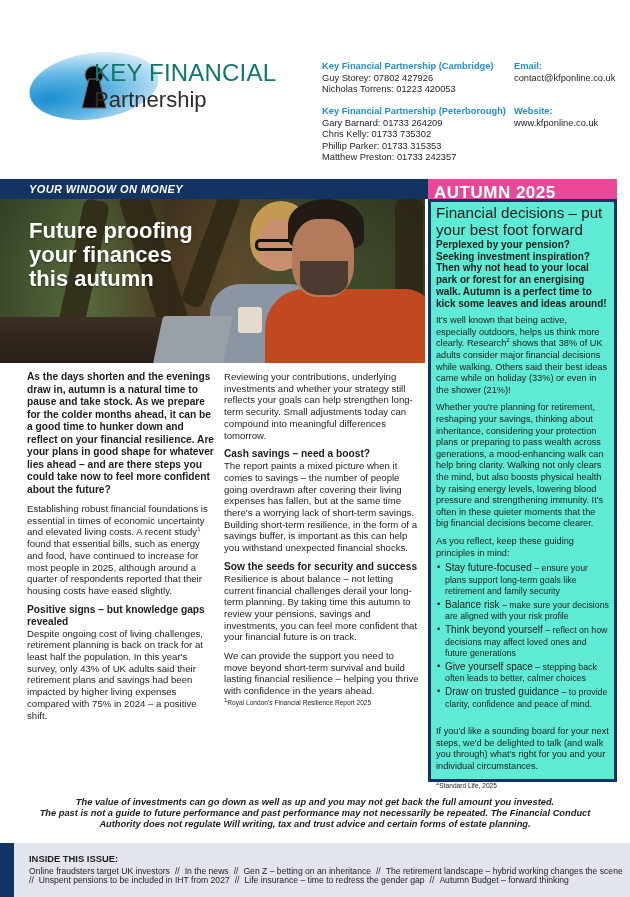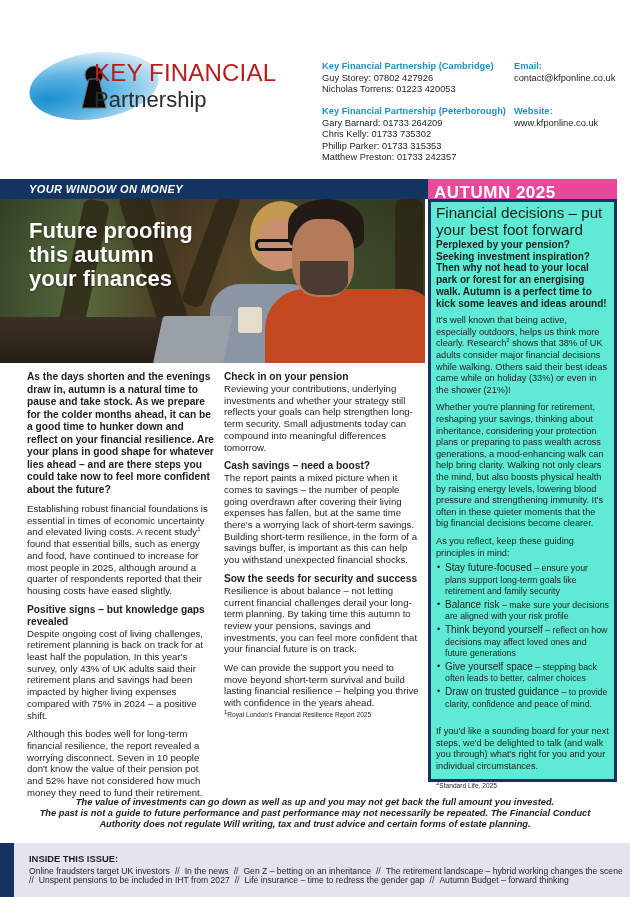--- a/index.html
+++ b/index.html
@@ -9,21 +9,21 @@
   
   .header { position: absolute; left: 0; top: 0; width: 630px; height: 178px; }
   .logo { position: absolute; left: 26px; top: 50px; width: 250px; height: 72px; }
   .logo-oval {
     position: absolute; left: 3px; top: 3px; width: 130px; height: 66px;
     border-radius: 50%;
     background: radial-gradient(ellipse at 15% 60%, #1a8fd0 0%, #5fb4e2 40%, #c7e5f5 75%, rgba(255,255,255,0) 100%);
     transform: rotate(-8deg);
   }
   .keyhole { position: absolute; left: 55px; top: 15px; width: 26px; height: 44px; }
-  .logo-line1 { position: absolute; left: 68px; top: 9px; font-size: 24px; color: #b91c1c; letter-spacing: 0.2px; white-space: nowrap; }
+  .logo-line1 { position: absolute; left: 68px; top: 9px; font-size: 24px; color: #0f766e; letter-spacing: 0.2px; white-space: nowrap; }
   .logo-line2 { position: absolute; left: 68px; top: 37px; font-size: 22px; color: #2b2b2b; white-space: nowrap; }
 
   .contacts { position: absolute; font-size: 9.3px; line-height: 11.5px; color: #1d1d1b; }
   .contacts .ctitle { color: #1f8fc8; font-weight: bold; }
   .c-cam { left: 322px; top: 61px; }
   .c-pet { left: 322px; top: 106px; }
   .c-email { left: 514px; top: 61px; }
   .c-web { left: 514px; top: 106px; }
 
   
@@ -155,35 +155,33 @@
   <div class="woman-face"></div>
   <div class="glasses"></div>
   <div class="man-body"></div>
   <div class="man-hair"></div>
   <div class="man-face"></div>
   <div class="beard"></div>
   <div class="mug"></div>
   <div class="laptop"></div>
   <div class="hero-title">
     <div>Future proofing</div>
+    <div>your finances</div>
     <div>this autumn</div>
-    <div>your finances</div>
   </div>
 </div>
 
 <div class="col col-left">
   <div class="lead">As the days shorten and the evenings draw in, autumn is a natural time to pause and take stock. As we prepare for the colder months ahead, it can be a good time to hunker down and reflect on your financial resilience. Are your plans in good shape for whatever lies ahead – and are there steps you could take now to feel more confident about the future?</div>
   <p><span>Establishing robust financial foundations is essential in times of economic uncertainty and elevated living costs. A recent study</span><span class="sup">1</span><span> found that essential bills, such as energy and food, have continued to increase for most people in 2025, although around a quarter of respondents reported that their housing costs have eased slightly.</span></p>
   <div class="subhead">Positive signs – but knowledge gaps revealed</div>
   <p>Despite ongoing cost of living challenges, retirement planning is back on track for at least half the population. In this year's survey, only 43% of UK adults said their retirement plans and savings had been impacted by higher living expenses compared with 75% in 2024 – a positive shift.</p>
-  <p>Although this bodes well for long-term financial resilience, the report revealed a worrying disconnect. Seven in 10 people don't know the value of their pension pot and 52% have not considered how much money they need to fund their retirement.</p>
 </div>
 
 <div class="col col-mid">
-  <div class="subhead">Check in on your pension</div>
   <p>Reviewing your contributions, underlying investments and whether your strategy still reflects your goals can help strengthen long-term security. Small adjustments today can compound into meaningful differences tomorrow.</p>
   <div class="subhead">Cash savings – need a boost?</div>
   <p>The report paints a mixed picture when it comes to savings – the number of people going overdrawn after covering their living expenses has fallen, but at the same time there's a worrying lack of short-term savings. Building short-term resilience, in the form of a savings buffer, is important as this can help you withstand unexpected financial shocks.</p>
   <div class="subhead">Sow the seeds for security and success</div>
   <p>Resilience is about balance – not letting current financial challenges derail your long-term planning. By taking time this autumn to review your pensions, savings and investments, you can feel more confident that your financial future is on track.</p>
   <p style="margin-bottom:2px;">We can provide the support you need to move beyond short-term survival and build lasting financial resilience – helping you thrive with confidence in the years ahead.</p>
   <div class="footnote"><span class="sup">1</span><span>Royal London's Financial Resilience Report 2025</span></div>
 </div>
 
 <div class="sidebar">

